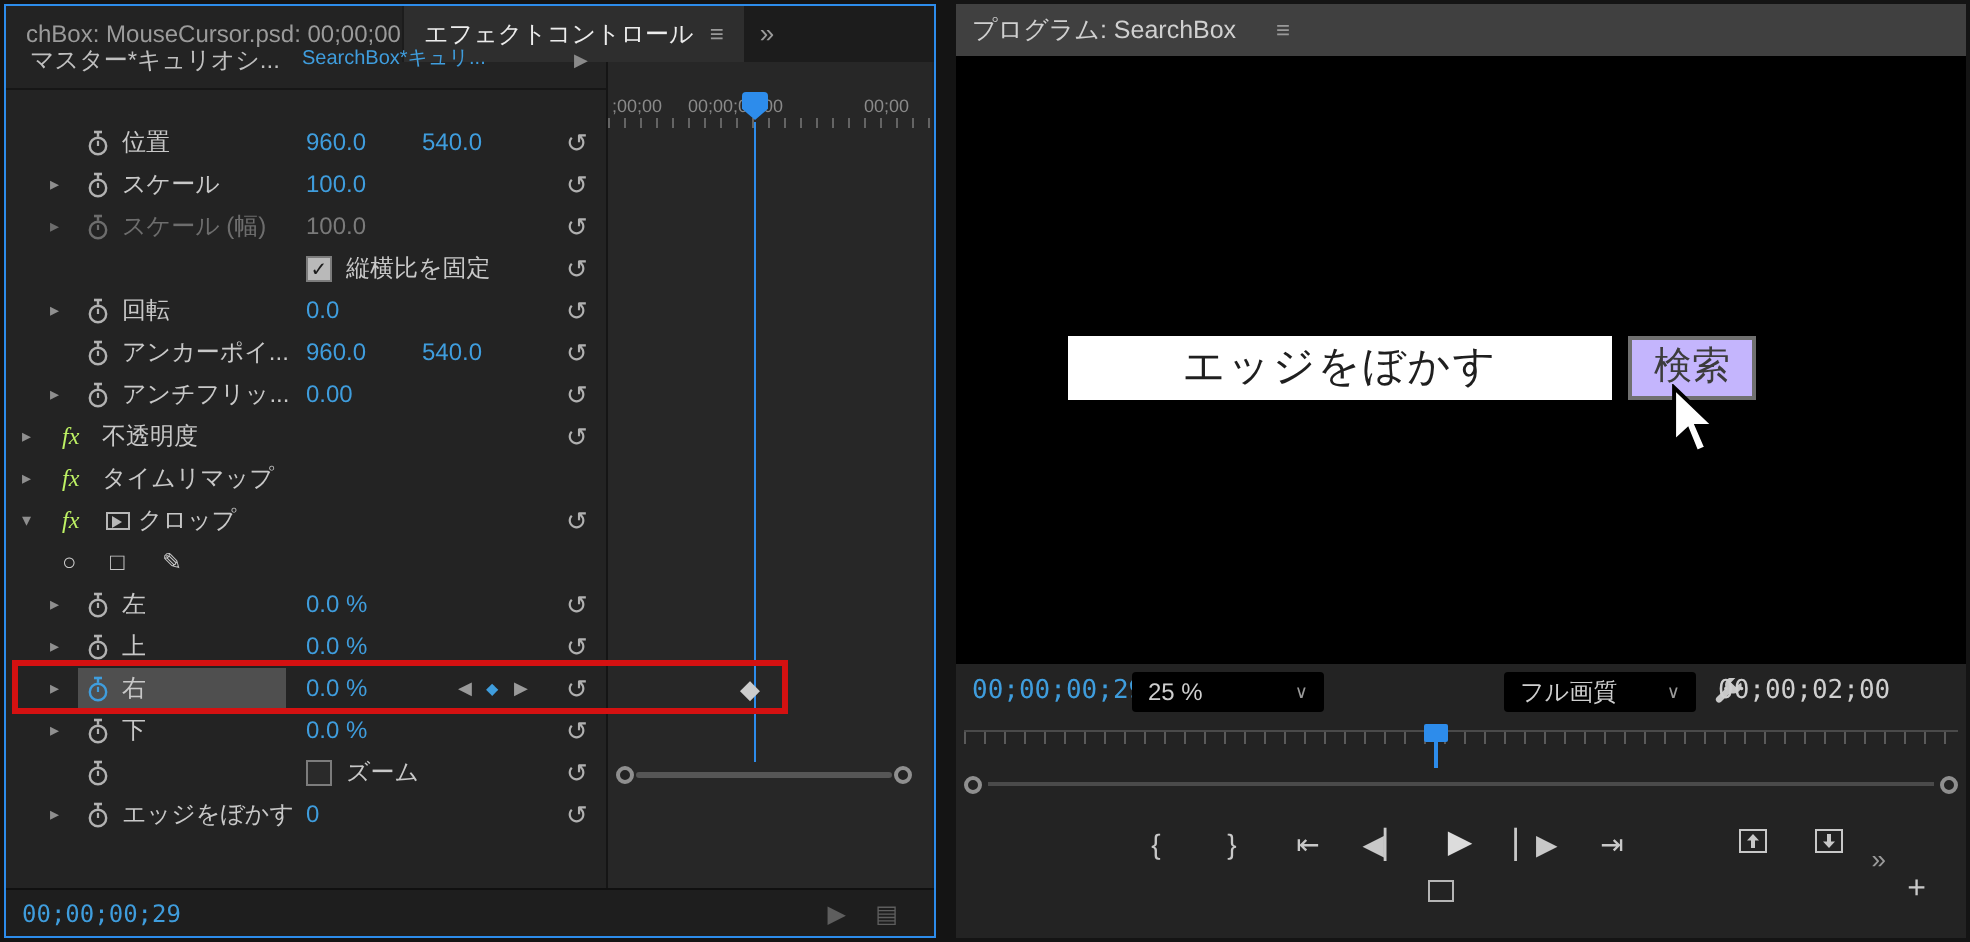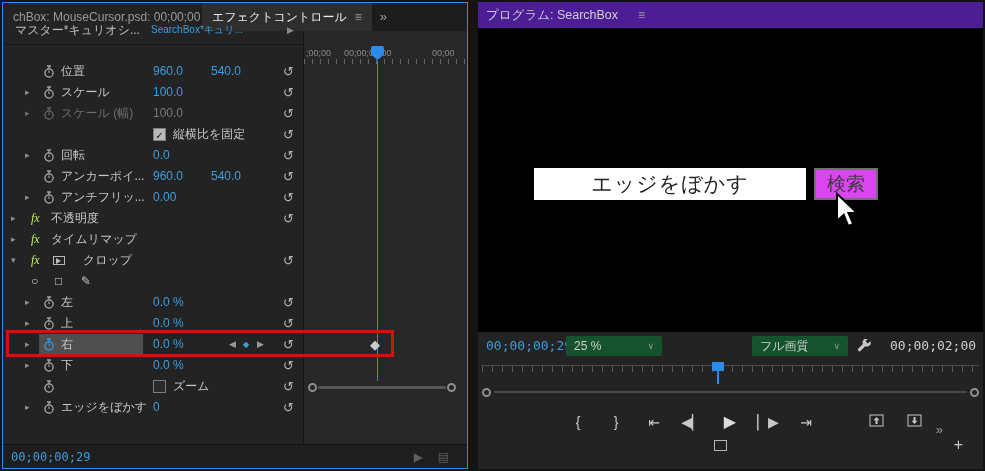--- a/index.html
+++ b/index.html
@@ -33,21 +33,21 @@
   .fxrow .chev { left:8px; }
   .fxi { left:28px; font-style:italic; font-family:"Liberation Serif",serif; color:#bef264; }
   .sw { left:40px; top:4px; color:#b2b2b2; line-height:0 !important; }
   .sw.swa { color:#3f9ddd; }
   .cropi { left:50px; top:6px; width:12px; height:9px; border:1px solid #b8b8b8; }
   .cropi::after { content:""; position:absolute; left:2px; top:1px;
                   border-left:5px solid #b8b8b8; border-top:3px solid transparent;
                   border-bottom:3px solid transparent; }
   .lbl { left:58px; }
   .fxrow .lbl { left:48px;font-family:Liberation Serif, serif; }
-  .fxrow .lbl.croplbl { left:80px; }
+  .fxrow .lbl.croplbl { left:66px; }
   .val { color:#3f9ddd; }
   .v0 { left:150px; } .v1 { left:208px; }
   .cb { left:150px; top:4px; width:13px; height:13px; border:1px solid #7c7c7c;
         background:#2a2a2a; font-size:10px; line-height:13px !important; text-align:center; color:#1c1c1c; }
   .cb.on { background:#b9b9b9; }
   .cblbl { left:170px; }
   .knav { font-size:9px; color:#9a9a9a; }
   .knav.kp { left:226px; } .knav.kn { left:254px; }
   .knav.kk { left:240px; color:#3f9ddd; font-size:8px; }
   .rst { left:280px; font-size:13px; color:#b0b0b0; }
@@ -79,43 +79,43 @@
 
   .ecpstatus { position:absolute; left:0; right:0; bottom:0; height:24px;
                background:#1e1e1e; border-top:1px solid #101010; }
   .tc { font-family:"DejaVu Sans Mono",monospace; color:#3f9ddd; font-size:12px; }
   .ecpstatus .tc { position:absolute; left:8px; line-height:24px; }
   .sic { position:absolute; line-height:24px; font-size:12px; color:#5e5e5e; }
   .s1 { right:44px; } .s2 { right:18px; }
 
   
   .pm { position:absolute; left:478px; top:2px; width:505px; height:467px; background:#232323; }
-  .pmhdr { position:absolute; left:0; top:0; right:0; height:26px; background:#4c1d95; }
+  .pmhdr { position:absolute; left:0; top:0; right:0; height:26px; background:#404040; }
   .pmtitle { position:absolute; left:8px; line-height:26px; font-size:12.5px; color:#d0d0d0; }
   .pmhdr .pmenu { position:absolute; left:152px; line-height:26px; }
   .video { position:absolute; left:0; top:26px; width:505px; height:304px; background:#000; }
   .searchui { position:absolute; left:56px; top:140px; width:420px; height:72px; }
   .sinput { position:absolute; left:0; top:0; width:272px; height:32px; background:#ffffff;
             text-align:center; }
   .sinput span { font-size:21px; line-height:32px; color:#1f1f1f; letter-spacing:1px; }
-  .sbtn { position:absolute; left:280px; top:0; width:64px; height:32px; background:#d946ef;
+  .sbtn { position:absolute; left:280px; top:0; width:64px; height:32px; background:#c4b5fd;
           border:2px solid #707070; text-align:center; }
   .sbtn span { font-size:19px; line-height:28px; color:#3c3c3c; }
   .cursor { position:absolute; left:300px; top:24px; }
 
   .pmctrl { position:absolute; left:0; top:330px; width:505px; height:28px; }
   .pmctrl .tc { position:absolute; left:8px; line-height:28px; font-size:13px; }
-  .dd { position:absolute; top:4px; height:20px; background:#14532d; border-radius:2px;
+  .dd { position:absolute; top:4px; height:20px; background:#000000; border-radius:2px;
         display:flex; align-items:center; justify-content:space-between; padding:0 8px;
         font-size:12px; color:#cfcfcf; }
   .ddzoom { left:88px; width:96px; }
   .ddqual { left:274px; width:96px; }
   .dda { font-size:9px; color:#9a9a9a; margin-left:6px; }
   .wrench { position:absolute; left:378px; top:7px; }
-  .dur { position:absolute; left:412px; line-height:28px; font-size:13px; color:#cfcfcf;
+  .dur { position:absolute; left:381px; line-height:28px; font-size:13px; color:#cfcfcf;
          font-family:"DejaVu Sans Mono",monospace; }
 
   .scrub { position:absolute; left:0; top:358px; width:505px; height:26px; }
   .sticks { position:absolute; left:4px; right:4px; top:5px; height:7px;
             background:repeating-linear-gradient(to right,#5a5a5a 0 1px,transparent 1px 10px);
             border-top:1px solid #4a4a4a; }
   .pmph { position:absolute; left:234px; top:2px; width:12px; height:9px; background:#2d8ceb;
           border-radius:1px; }
   .pmph::after { content:""; position:absolute; left:5px; top:9px; width:2px; height:13px; background:#2d8ceb; }
 

